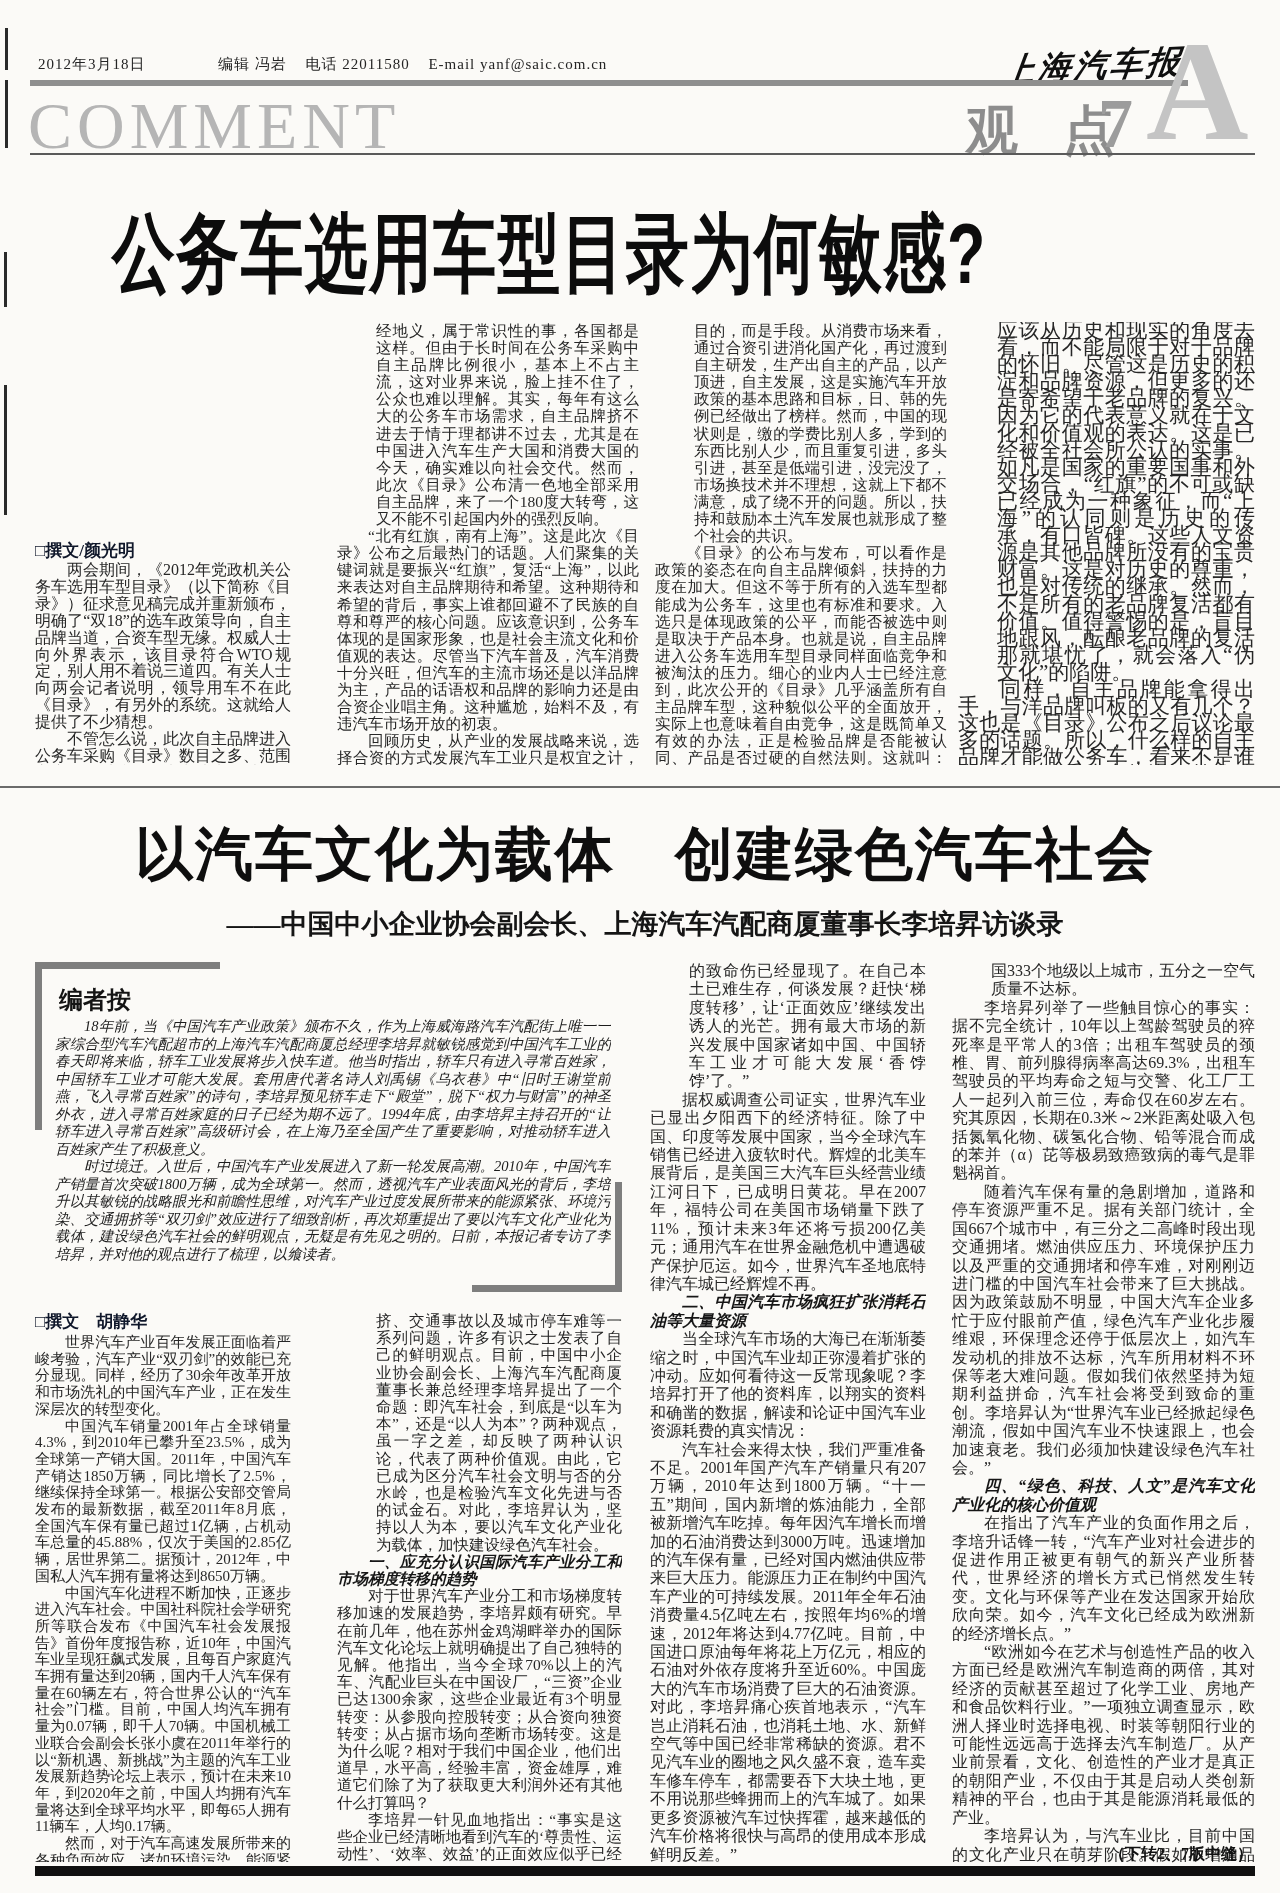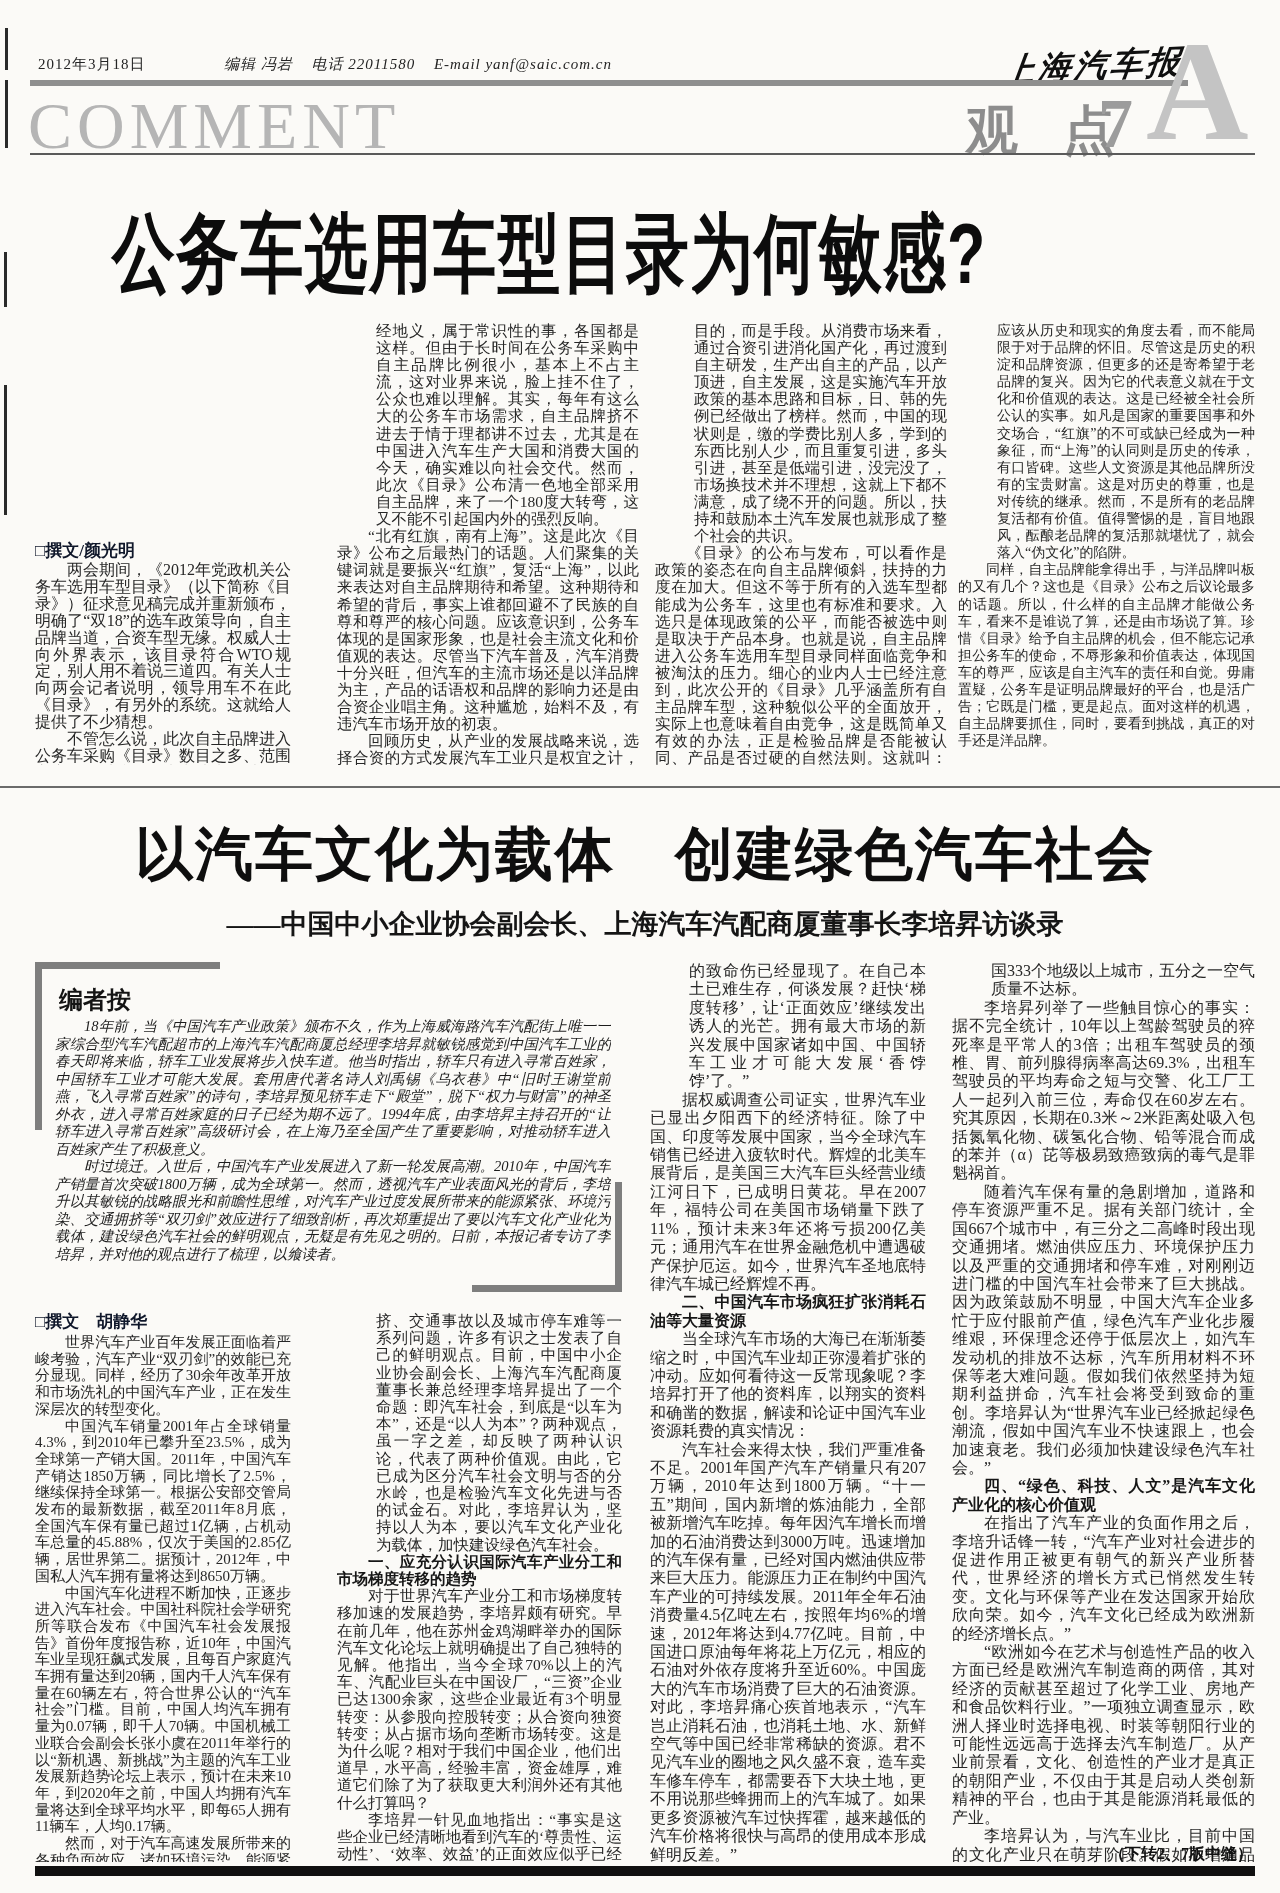--- a/index.html
+++ b/index.html
@@ -5,21 +5,21 @@
   html,body{margin:0;padding:0;background:#e8e6e2;}
   #page{
     position:relative;width:1280px;height:1893px;margin:0 auto;
     background:#fbfaf7;color:#242424;overflow:hidden;
     font-family:"Liberation Serif","DejaVu Serif",serif;
   }
   .abs{position:absolute;}
   
   .regmark{background:#2a2a2a;}
   #hdr-date{left:38px;top:55px;font-size:15px;letter-spacing:1px;}
-  #hdr-edit{left:224px;top:55px;font-size:15px;letter-spacing:1px;font-style:italic;}
+  #hdr-edit{left:218px;top:55px;font-size:15px;letter-spacing:1px;}
   #hdr-edit span{margin-right:14px;}
   #masthead{left:1002px;top:44px;font-size:33px;font-weight:900;font-style:italic;
     transform:skewX(-10deg) rotate(-3deg);letter-spacing:3px;color:#101010;}
   #hdr-rule{left:30px;top:80px;width:1158px;height:6px;background:#8f8f8f;}
   #comment-en{left:28px;top:88px;font-size:66px;color:#b5b5b5;letter-spacing:5px;
     font-family:"Liberation Serif","DejaVu Serif",serif;font-weight:400;}
   #sect-cn{left:966px;top:96px;font-size:52px;font-weight:700;color:#8d8d8d;letter-spacing:16px;}
   #page-num{left:1098px;top:84px;font-size:70px;font-weight:700;color:#9c9c9c;}
   #page-letter{left:1146px;top:26px;font-size:142px;line-height:130px;font-weight:700;color:#c4c4c4;}
   #hdr-thinrule{left:30px;top:153px;width:1225px;height:2px;background:#5a5a5a;}
@@ -29,25 +29,25 @@
     transform:scaleX(.73);transform-origin:left center;white-space:nowrap;letter-spacing:2px;}
   #a1-introbox{left:35px;top:323px;width:229px;height:180px;border:2px solid #2e2e2e;
     padding:10px 11px;font-size:15px;line-height:20.5px;font-style:italic;color:#1e1e1e;
     text-align:justify;overflow:hidden;}
   #a1-introbox p{margin:0;text-indent:2em;}
   .byline{font-size:17px;font-weight:700;color:#0f172a;}
   #a1-byline{left:35px;top:539px;}
   .col{overflow:hidden;text-align:justify;color:#272727;}
   .col p{margin:0;text-indent:2em;}
   .col p.cont{text-indent:0;margin-left:39px;}
-  .col p.sec{font-weight:700;color:#161616;}
+  .col p.sec{font-weight:700;font-style:italic;color:#161616;}
   #a1c1{left:35px;top:562px;width:256px;height:203px;font-size:16px;line-height:16.9px;}
   #a1c2{left:337px;top:322px;width:302px;height:443px;font-size:15.5px;line-height:17.1px;}
   #a1c3{left:655px;top:322px;width:292px;height:443px;font-size:15.5px;line-height:17.1px;}
-  #a1c4{left:958px;top:322px;width:297px;height:443px;font-size:14px;line-height:17.1px;}
+  #a1c4{left:958px;top:322px;width:297px;height:443px;font-size:21px;line-height:17.1px;}
   #mid-rule{left:0;top:786px;width:1280px;height:2px;background:#6b6b6b;}
   
   #a2-headline{left:35px;top:816px;width:1220px;text-align:center;font-size:58px;font-weight:700;
     color:#0e0e0e;letter-spacing:2px;}
   #a2-subtitle{left:35px;top:906px;width:1220px;text-align:center;font-size:27px;font-weight:700;color:#151515;}
   #ednote-box{left:35px;top:962px;width:587px;height:330px;}
   .bracket{position:absolute;background:#7e7e7e;}
   #ednote-title{position:absolute;left:24px;top:22px;font-size:24px;font-weight:700;
     font-family:"Liberation Sans","DejaVu Sans",sans-serif;color:#141414;}
   #ednote-body{position:absolute;left:20px;top:56px;width:556px;height:264px;overflow:hidden;

